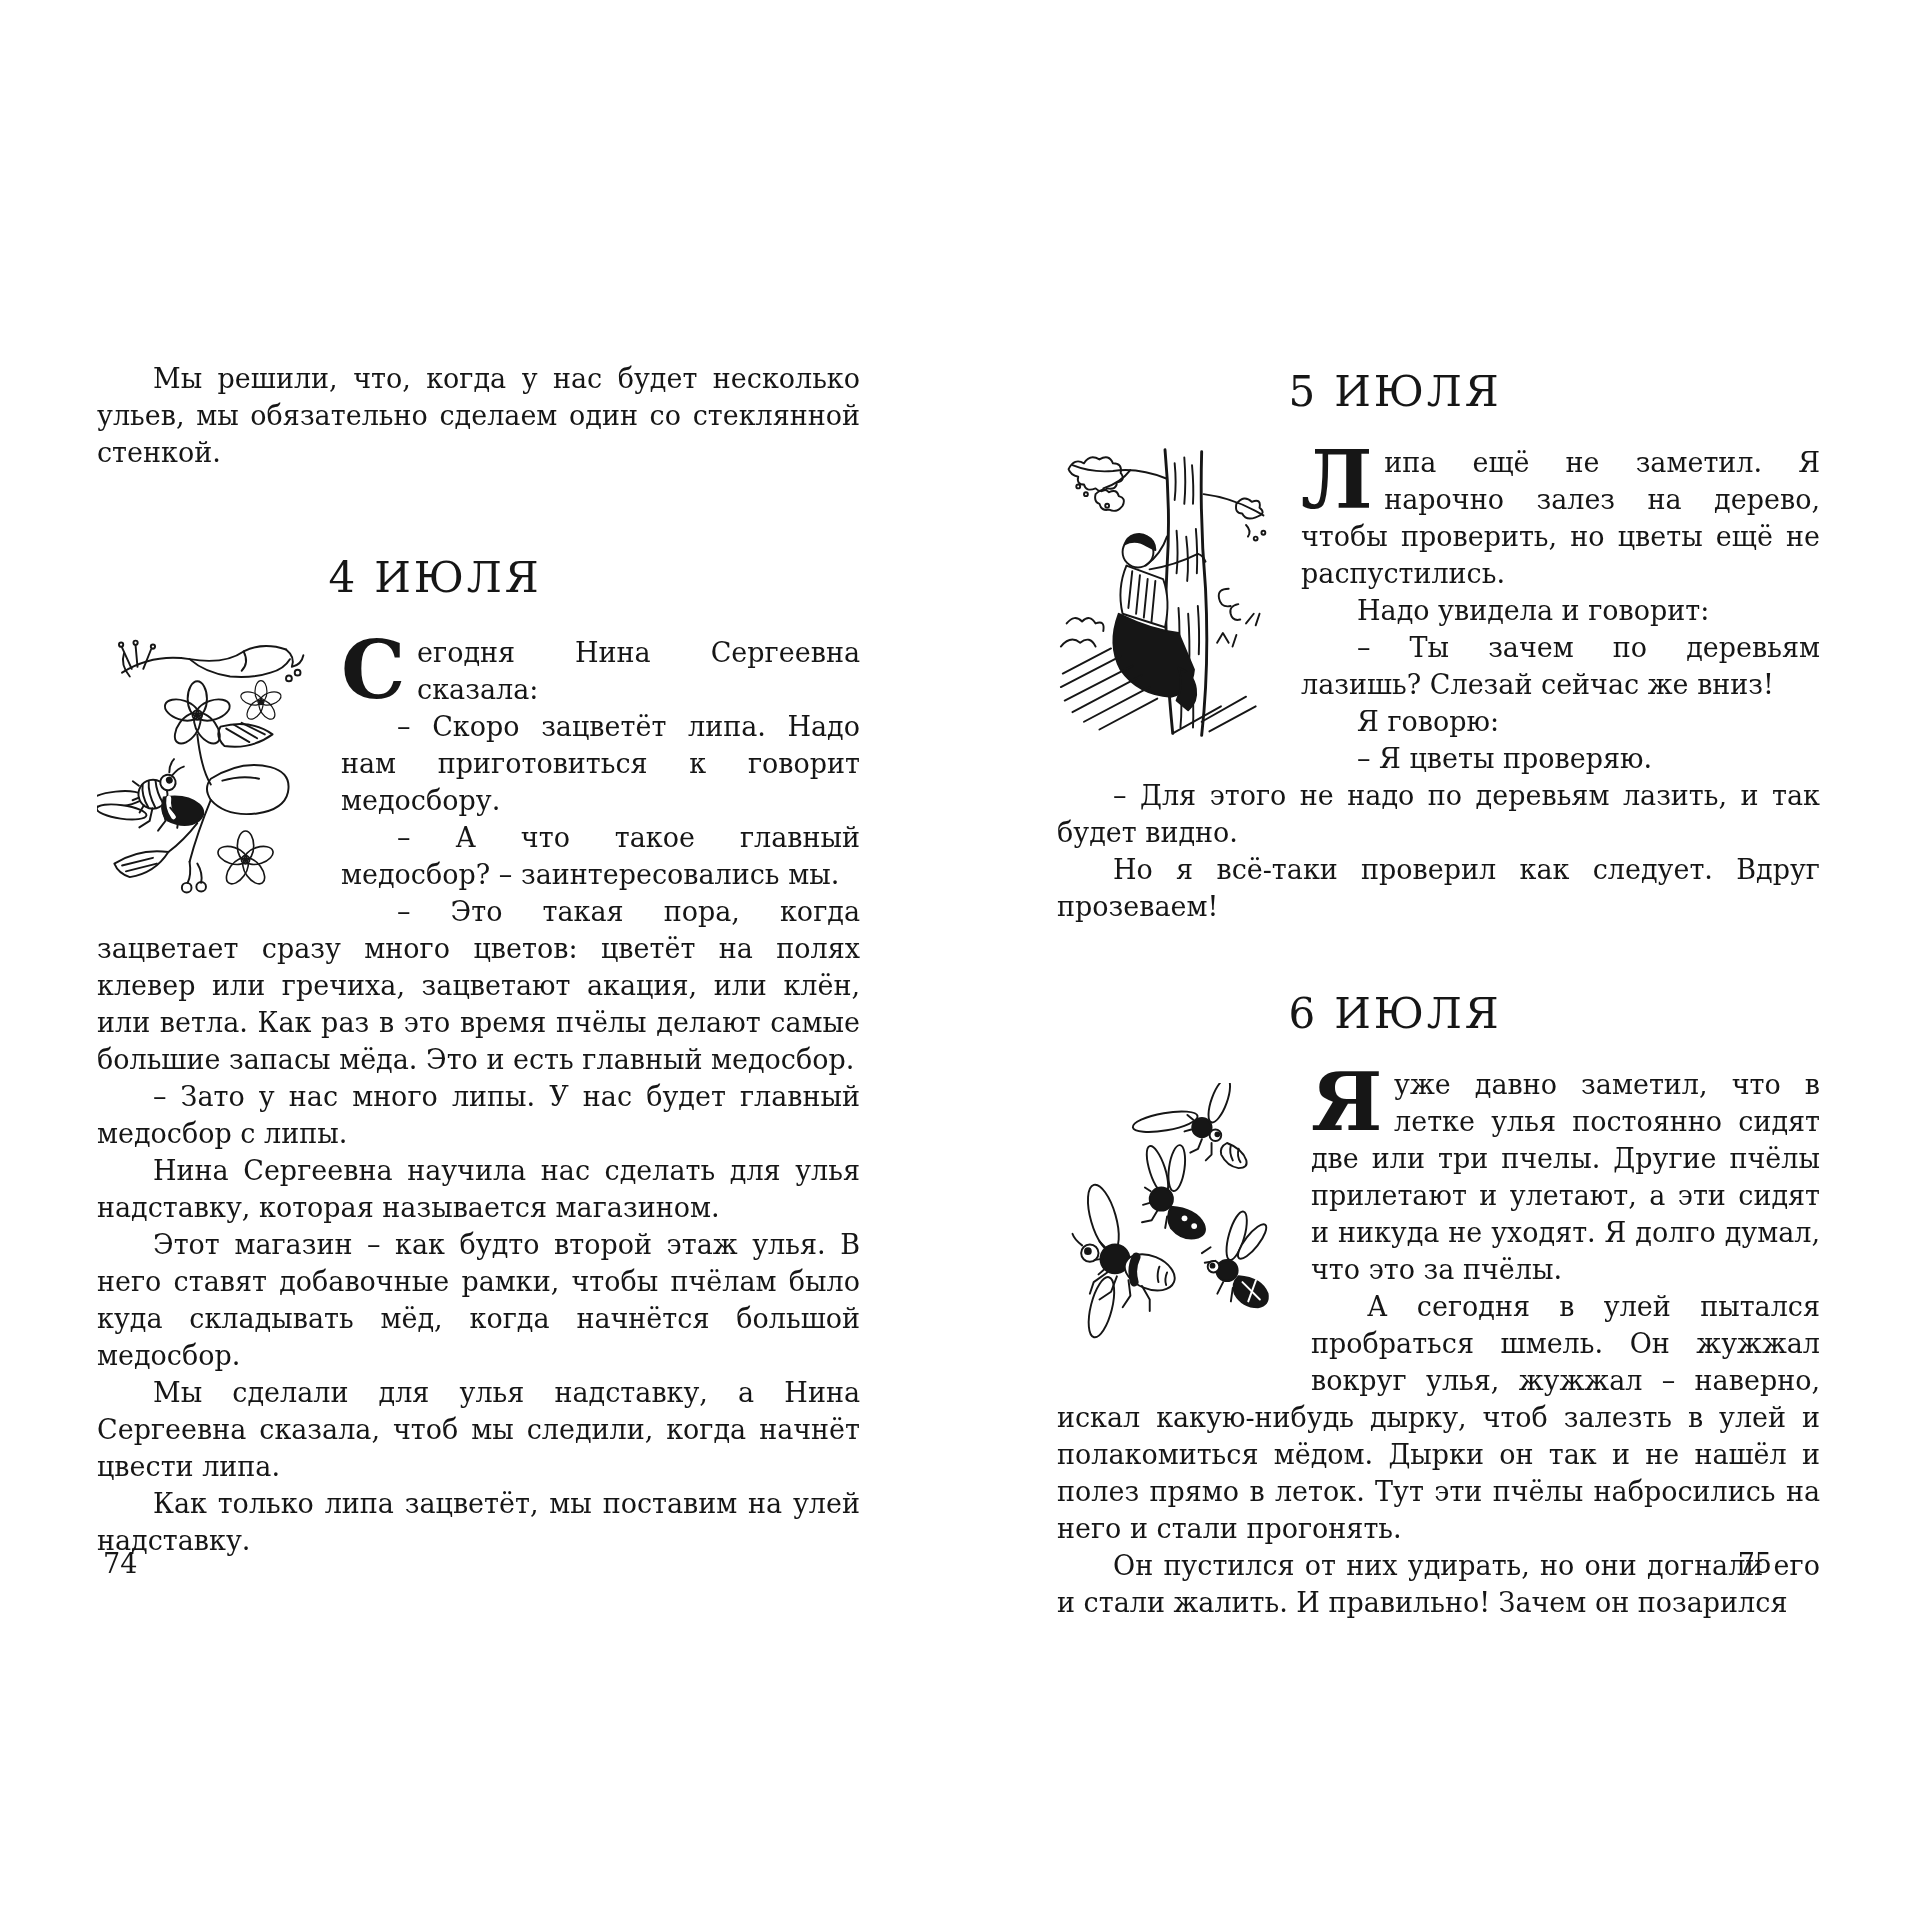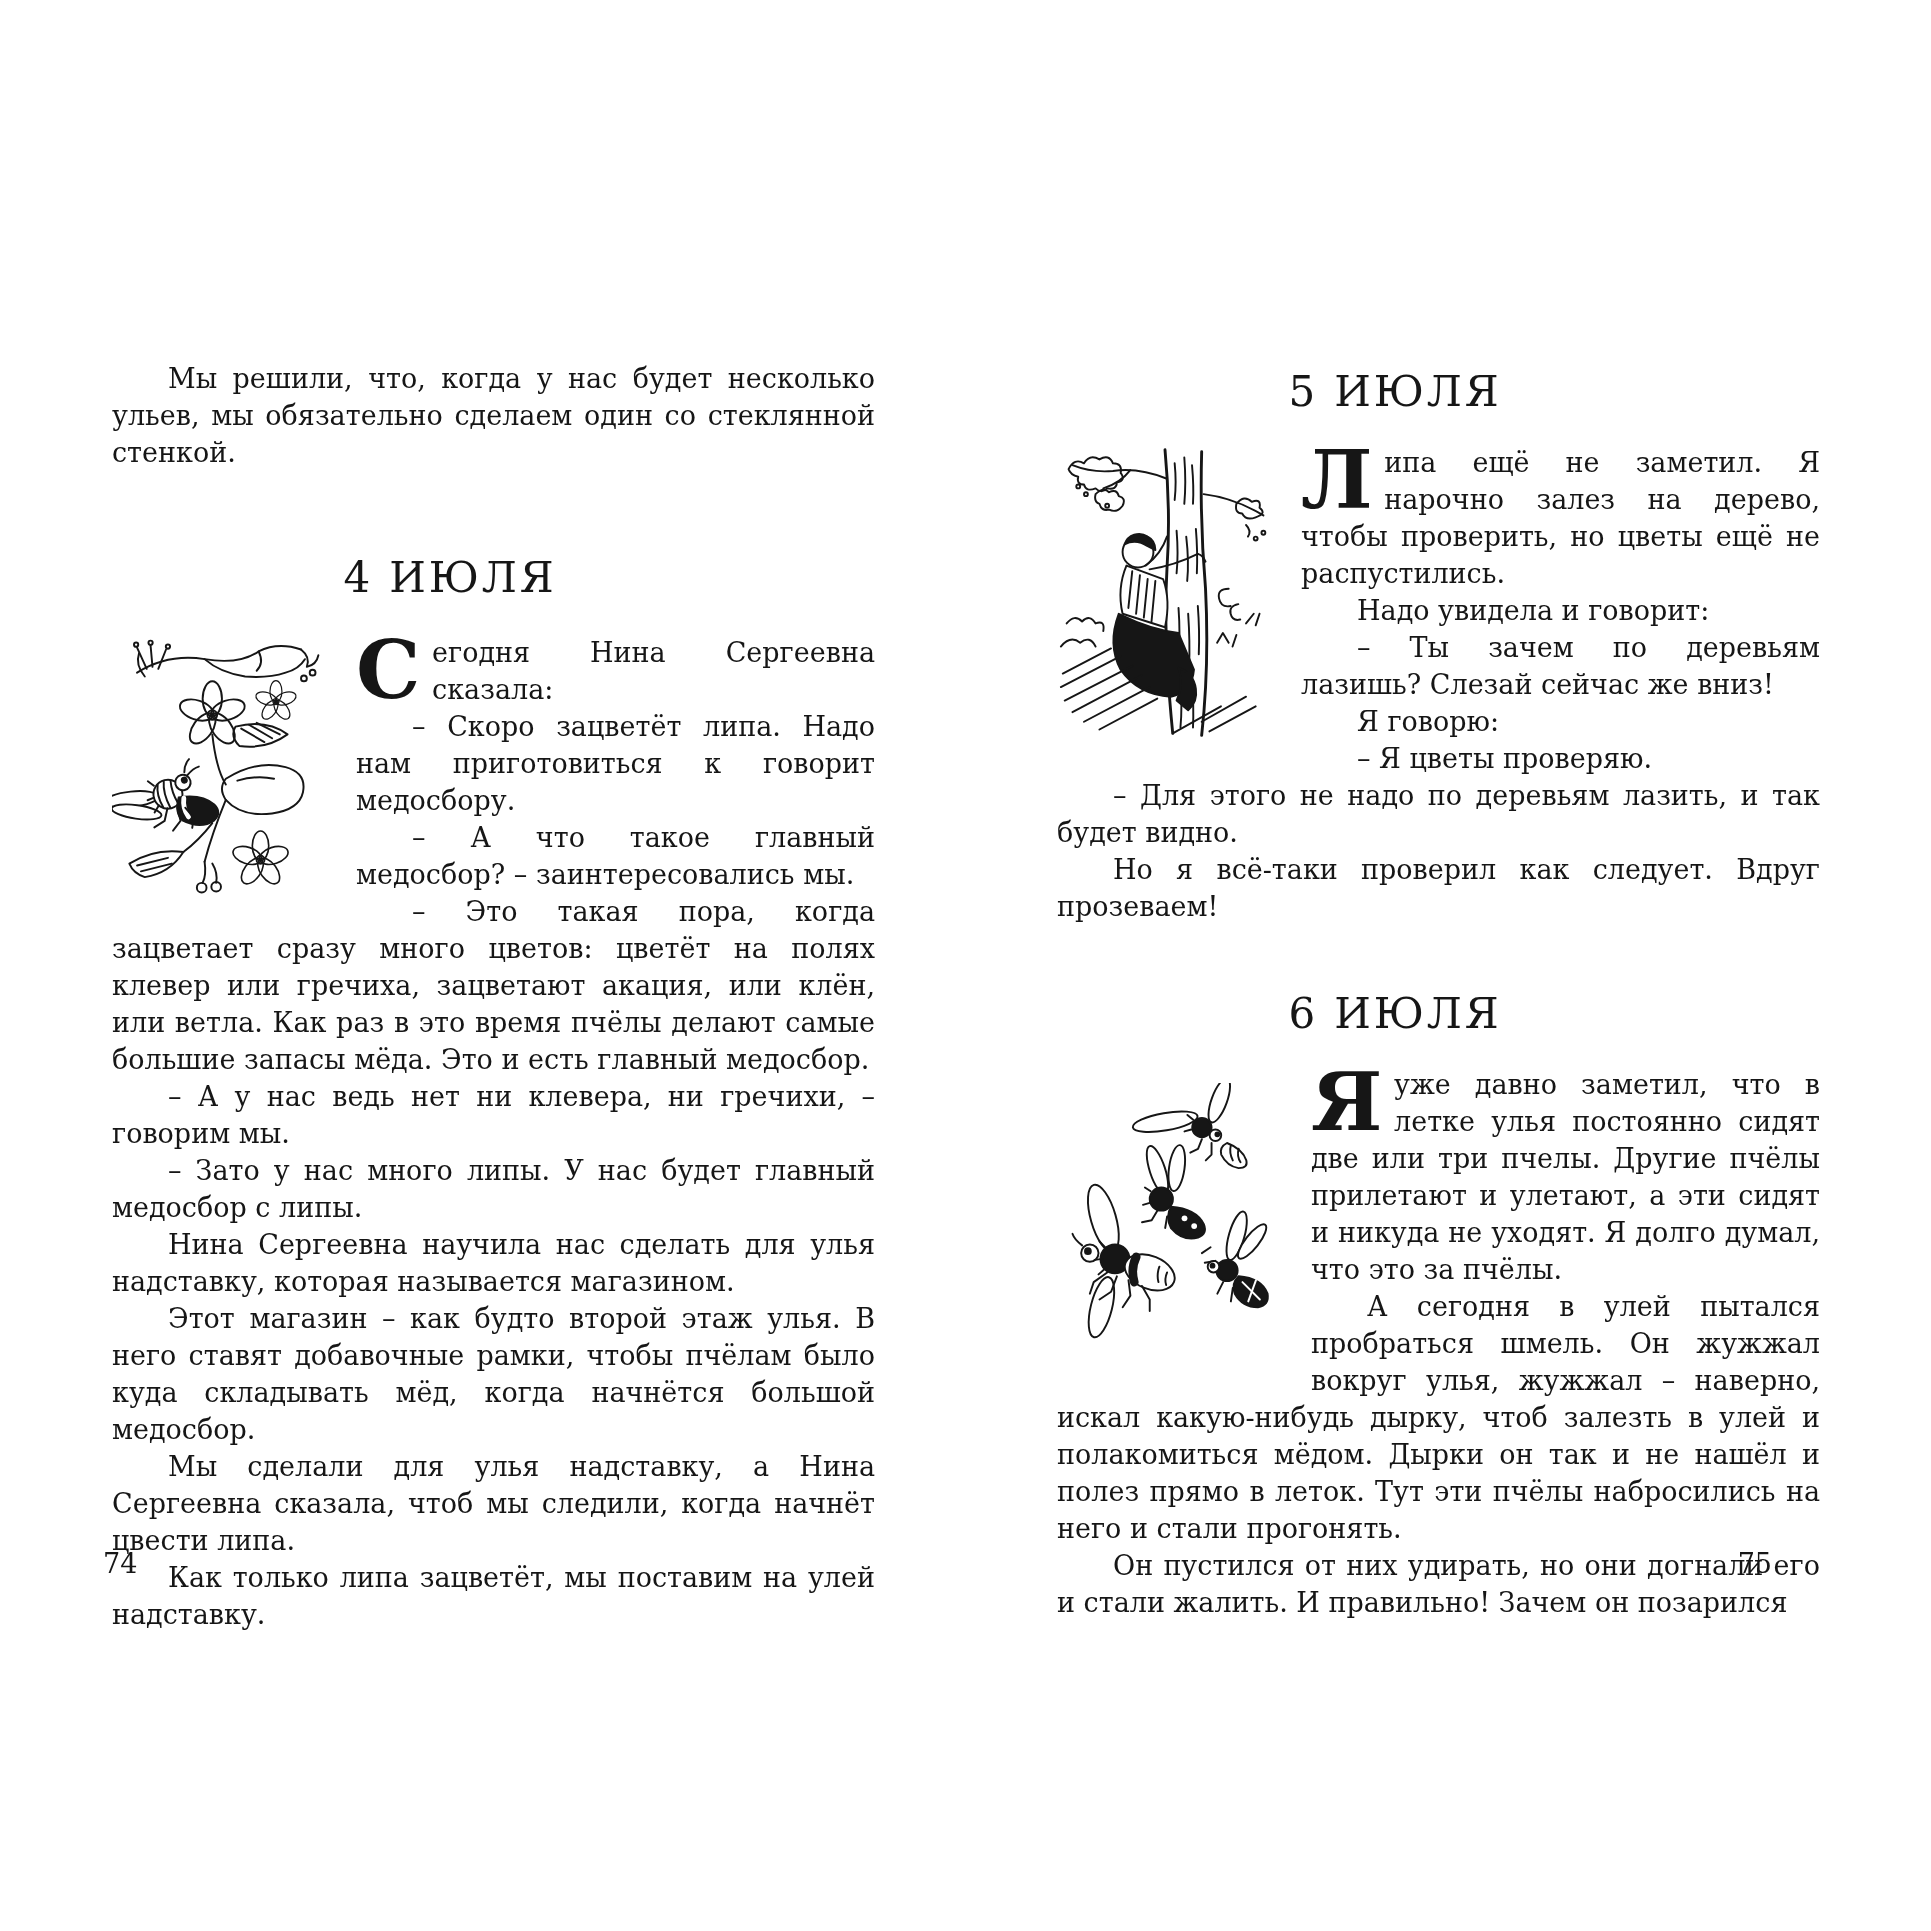--- a/index.html
+++ b/index.html
@@ -8,21 +8,21 @@
     width:1931px;height:1931px;
     background:#ffffff;
     font-family:"DejaVu Serif","Liberation Serif",serif;
     color:#161616;
   }
   .page{
     position:absolute;top:360px;width:763px;
     font-size:27px;line-height:37px;
     text-align:justify;
   }
-  .page-left{left:112px;}
+  .page-left{left:97px;}
   .page-right{left:1057px;}
   p{margin:0;text-indent:56px;}
   p.dc{text-indent:0;}
   p.dc::first-letter{
     float:left;
     font-size:81px;line-height:64px;
     padding:3.9px 11.6px 0 0;
     font-weight:bold;
   }
   h2.date-heading{
@@ -122,21 +122,20 @@
           <path d="M-4 14 l-6 12 l-12 4"></path>
             <path d="M6 16 l0 14 l-10 8"></path>
             <path d="M14 18 l6 12 l-4 10"></path>
         </g>
       </svg>
 
       <p class="dc">Сегодня Нина Сергеевна сказала:</p>
       <p>– Скоро зацветёт липа. Надо нам приготовиться к говорит медосбору.</p>
       <p>– А что такое главный медосбор? – заинтересовались мы.</p>
       <p>– Это такая пора, когда зацветает сразу много цветов: цветёт на полях клевер или гречиха, зацветают акация, или клён, или ветла. Как раз в это время пчёлы делают самые большие запасы мёда. Это и есть главный медосбор.</p>
-      <p>– А у нас ведь нет ни клевера, ни гречихи, – говорим мы.</p>
       <p>– Зато у нас много липы. У нас будет главный медосбор с липы.</p>
       <p>Нина Сергеевна научила нас сделать для улья надставку, которая называется магазином.</p>
       <p>Этот магазин – как будто второй этаж улья. В него ставят добавочные рамки, чтобы пчёлам было куда складывать мёд, когда начнётся большой медосбор.</p>
       <p>Мы сделали для улья надставку, а Нина Сергеевна сказала, чтоб мы следили, когда начнёт цвести липа.</p>
       <p>Как только липа зацветёт, мы поставим на улей надставку.</p>
     </section>
   </div>
 
   <div class="page page-right">
 

